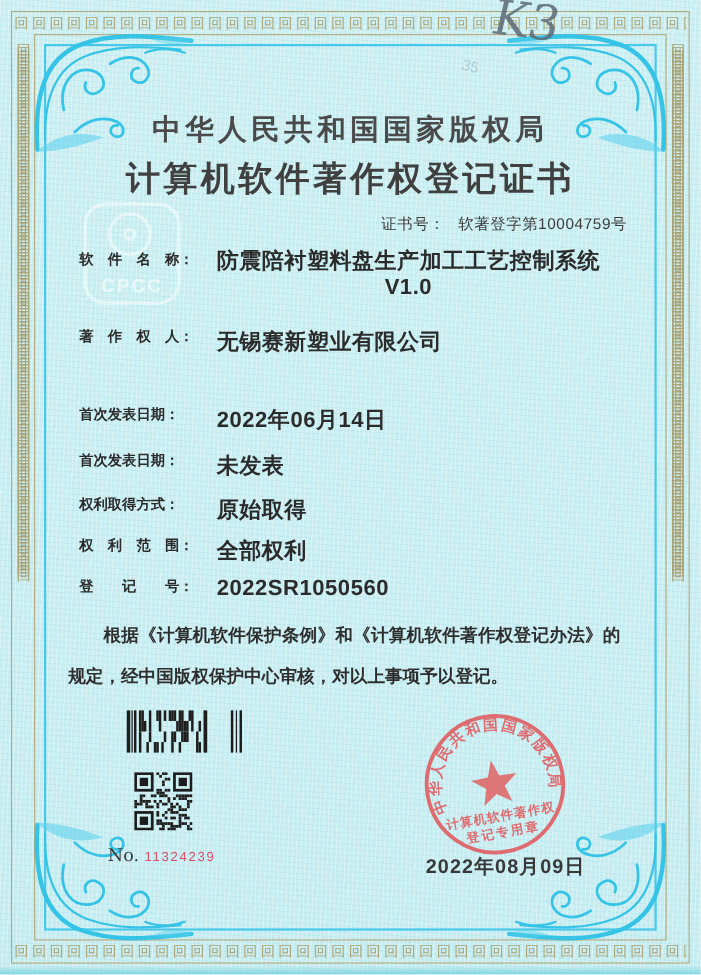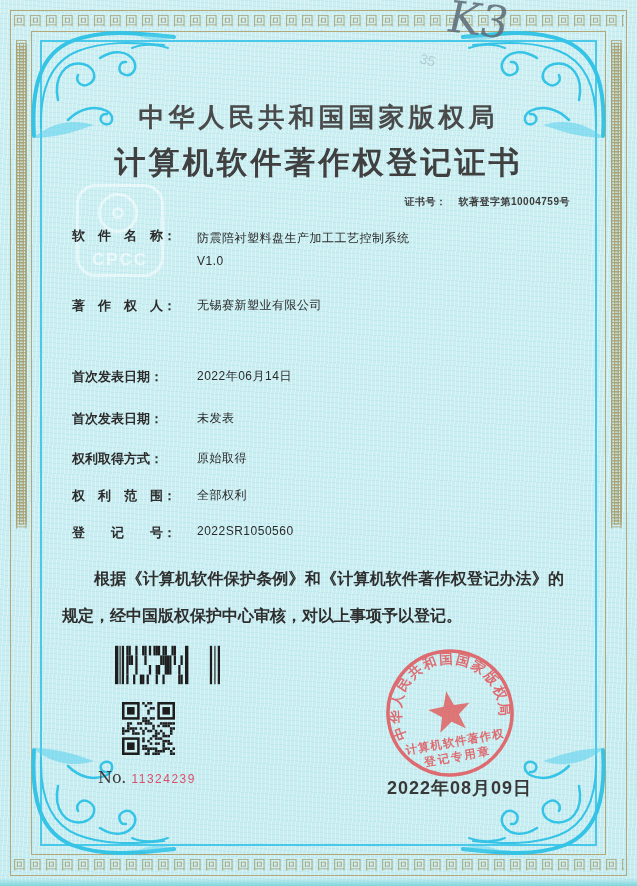--- a/index.html
+++ b/index.html
@@ -36,26 +36,26 @@
   .wm-dot { position:absolute; left:36px; top:23px; width:12px; height:12px;
     border:3px solid rgba(255,255,255,.8); border-radius:50%; }
   .wm-text { position:absolute; bottom:7px; width:100%; text-align:center;
     color:rgba(255,255,255,.95); font-weight:bold; font-size:17px; letter-spacing:2px; }
   
   .z { position:absolute; z-index:2; color:#2f2f2f; }
   .issuer { top:100px; left:0; width:100%; text-align:center; font-size:26px; font-weight:bold;
     color:#4a4a4a; letter-spacing:4px; }
   .cert-title { top:142px; left:0; width:100%; text-align:center; font-size:31px; font-weight:bold;
     color:#404040; letter-spacing:3px; }
-  .cert-no { top:195px; right:67px; font-size:10px; font-weight:bold; color:#3c3c3c; letter-spacing:.5px; }
+  .cert-no { top:195px; right:67px; font-size:14px; font-weight:normal; color:#3c3c3c; letter-spacing:.5px; }
   .cert-no .gap { display:inline-block; width:12px; }
   .f-row { left:72px; width:480px; height:24px; }
   .f-label { position:absolute; left:0; top:0; font-size:13px; font-weight:bold; color:#2b2b2b; white-space:nowrap; }
-  .f-value { position:absolute; left:125px; top:0; font-size:12px; font-weight:normal; color:#2b2b2b;
-    letter-spacing:.5px; white-space:nowrap; }
+  .f-value { position:absolute; left:125px; top:0; font-size:20px; font-weight:bold; color:#2b2b2b;
+    letter-spacing:.5px; white-space:nowrap;text-align:center; }
   .v-line { display:block; line-height:23px; }
   .statement { top:560px; left:62px; width:502px; font-size:16px; font-weight:600; color:#2e2e2e;
     line-height:37px; text-indent:2em; text-align:justify; }
   .serial { top:768px; left:98px; font-size:16px; }
   .serial .no-label { font-family:"DejaVu Serif","Liberation Serif",serif; color:#3a3a3a; }
   .serial .no-digits { color:#d6506a; font-size:12px; letter-spacing:1.5px; margin-left:5px; }
   .issue-date { top:776px; left:387px; font-size:18px; font-weight:bold; color:#383838; letter-spacing:1px; }
   
   .barcode { position:absolute; left:115px; top:645px; z-index:2; }
   .qr { position:absolute; left:122px; top:702px; z-index:2; }

